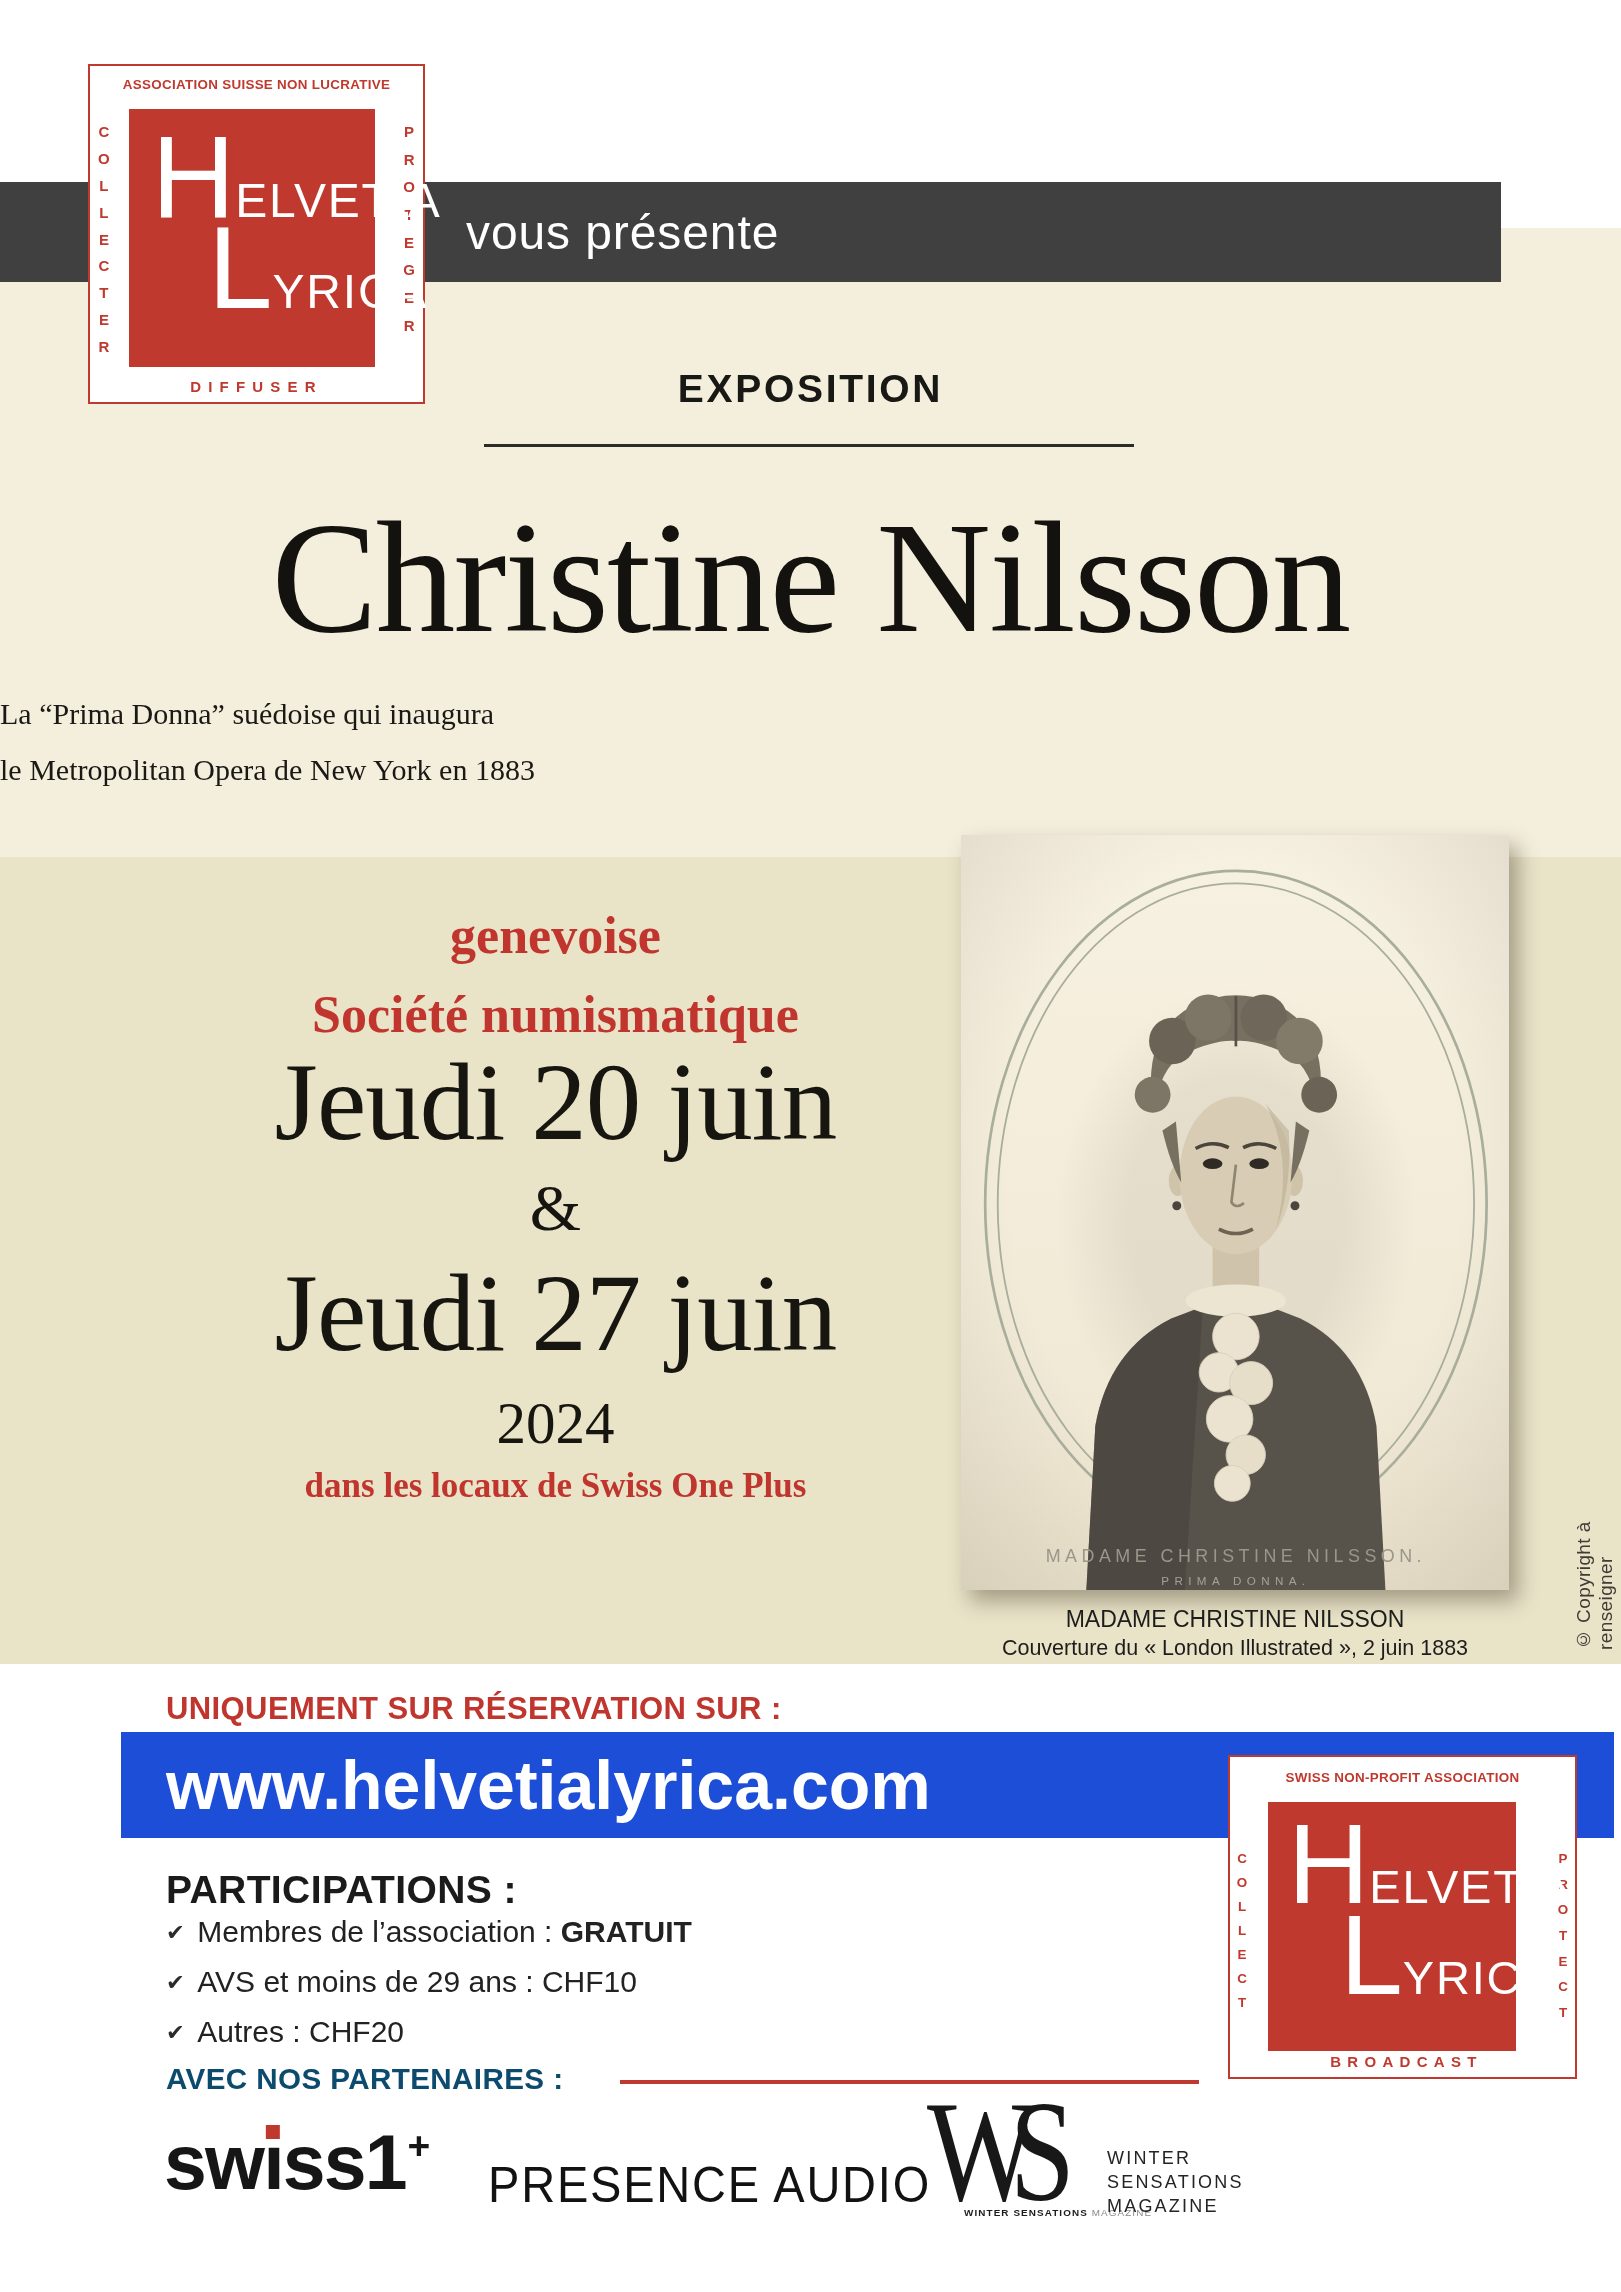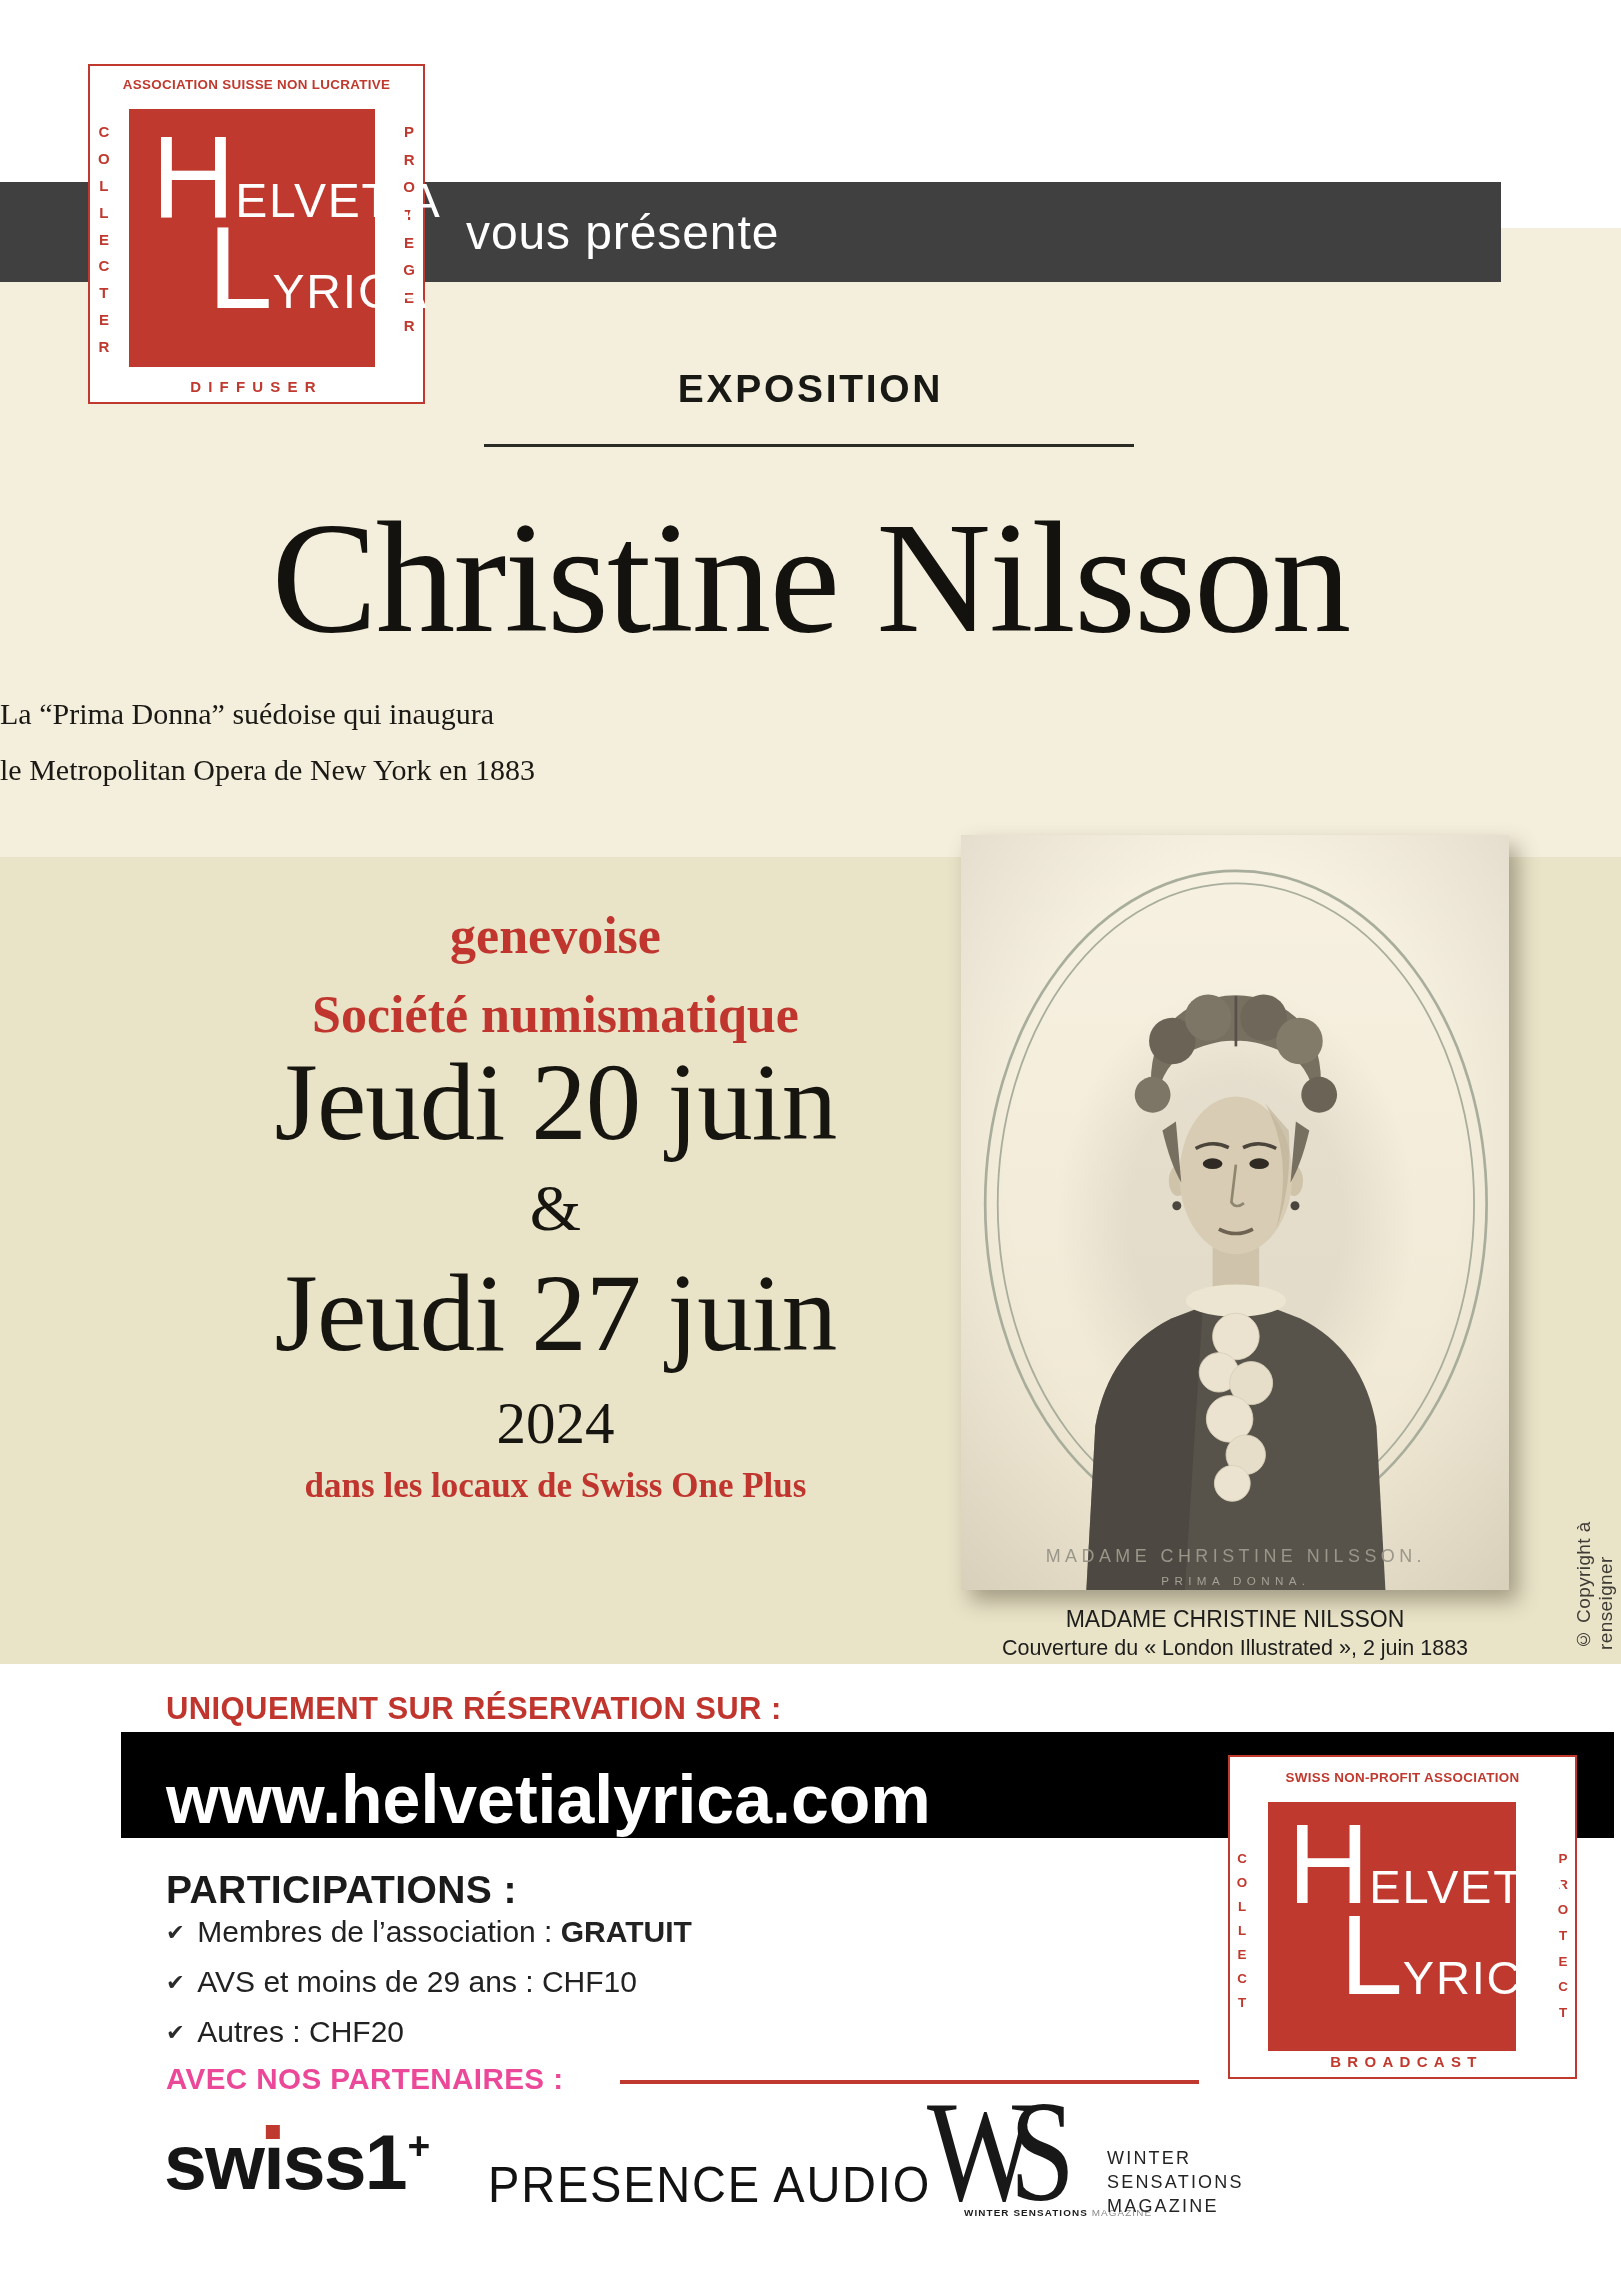--- a/index.html
+++ b/index.html
@@ -71,33 +71,33 @@
   .photo svg{display:block;}
   .photo-caption{position:absolute;left:961px;top:1605px;width:548px;text-align:center;z-index:2;
                  font-size:23px;line-height:29px;color:#1d1d1b;}
   .photo-caption .cap2{font-size:21.5px;}
   .copyright{position:absolute;left:1573px;top:1426px;height:224px;z-index:2;
              writing-mode:vertical-rl;transform:rotate(180deg);
              font-size:19px;letter-spacing:0.4px;color:#3f3b35;}
 
   
   .res-label{position:absolute;left:166px;top:1691px;font-size:31px;font-weight:700;color:#c0352d;letter-spacing:0.4px;}
-  .res-bar{position:absolute;left:121px;top:1732px;right:7.2px;height:106px;background:#000000;z-index:1;
-           display:flex;align-items:flex-end;}
+  .res-bar{position:absolute;left:121px;top:1732px;right:7.2px;height:106px;background:#1d4ed8;z-index:1;
+           display:flex;align-items:center;}
   .res-url{color:#ffffff;font-size:68px;font-weight:700;padding-left:45px;letter-spacing:0;}
 
   
   .p-title{position:absolute;left:166px;top:1868px;font-size:39px;font-weight:800;color:#1b1b1b;letter-spacing:0.4px;}
   .p-item{position:absolute;left:166px;font-size:30px;color:#222222;white-space:nowrap;}
   .p-item .check{font-family:"DejaVu Sans",sans-serif;font-size:22.4px;color:#2b2b2b;margin-right:12.5px;vertical-align:1.8px;}
   .p-item .p-strong{font-weight:700;}
   .p-i0{top:1915px;} .p-i1{top:1965px;} .p-i2{top:2015px;}
 
   
-  .pt-label{position:absolute;left:166px;top:2062px;font-size:29.6px;font-weight:700;color:#ec4899;letter-spacing:0.4px;}
+  .pt-label{position:absolute;left:166px;top:2062px;font-size:29.6px;font-weight:700;color:#0c4a6e;letter-spacing:0.4px;}
   .pt-line{position:absolute;left:620px;top:2080px;width:579px;height:3.6px;background:#c0392e;}
 
   .swiss1{position:absolute;left:164px;top:2121px;font-size:77px;font-weight:700;color:#161616;
           letter-spacing:-1.8px;line-height:82px;white-space:nowrap;}
   .swiss1 .idot{position:relative;display:inline-block;}
   .swiss1 .idot::before{content:"";position:absolute;left:50%;top:3.6px;transform:translateX(-50%);
           width:14.3px;height:14.3px;background:#c0392e;}
   .swiss1 .plus{display:inline-block;font-size:39px;transform:translateY(-30px);margin-left:1.8px;}
 
   .presence{position:absolute;left:488px;top:2155px;font-size:47px;font-weight:400;letter-spacing:1.8px;

